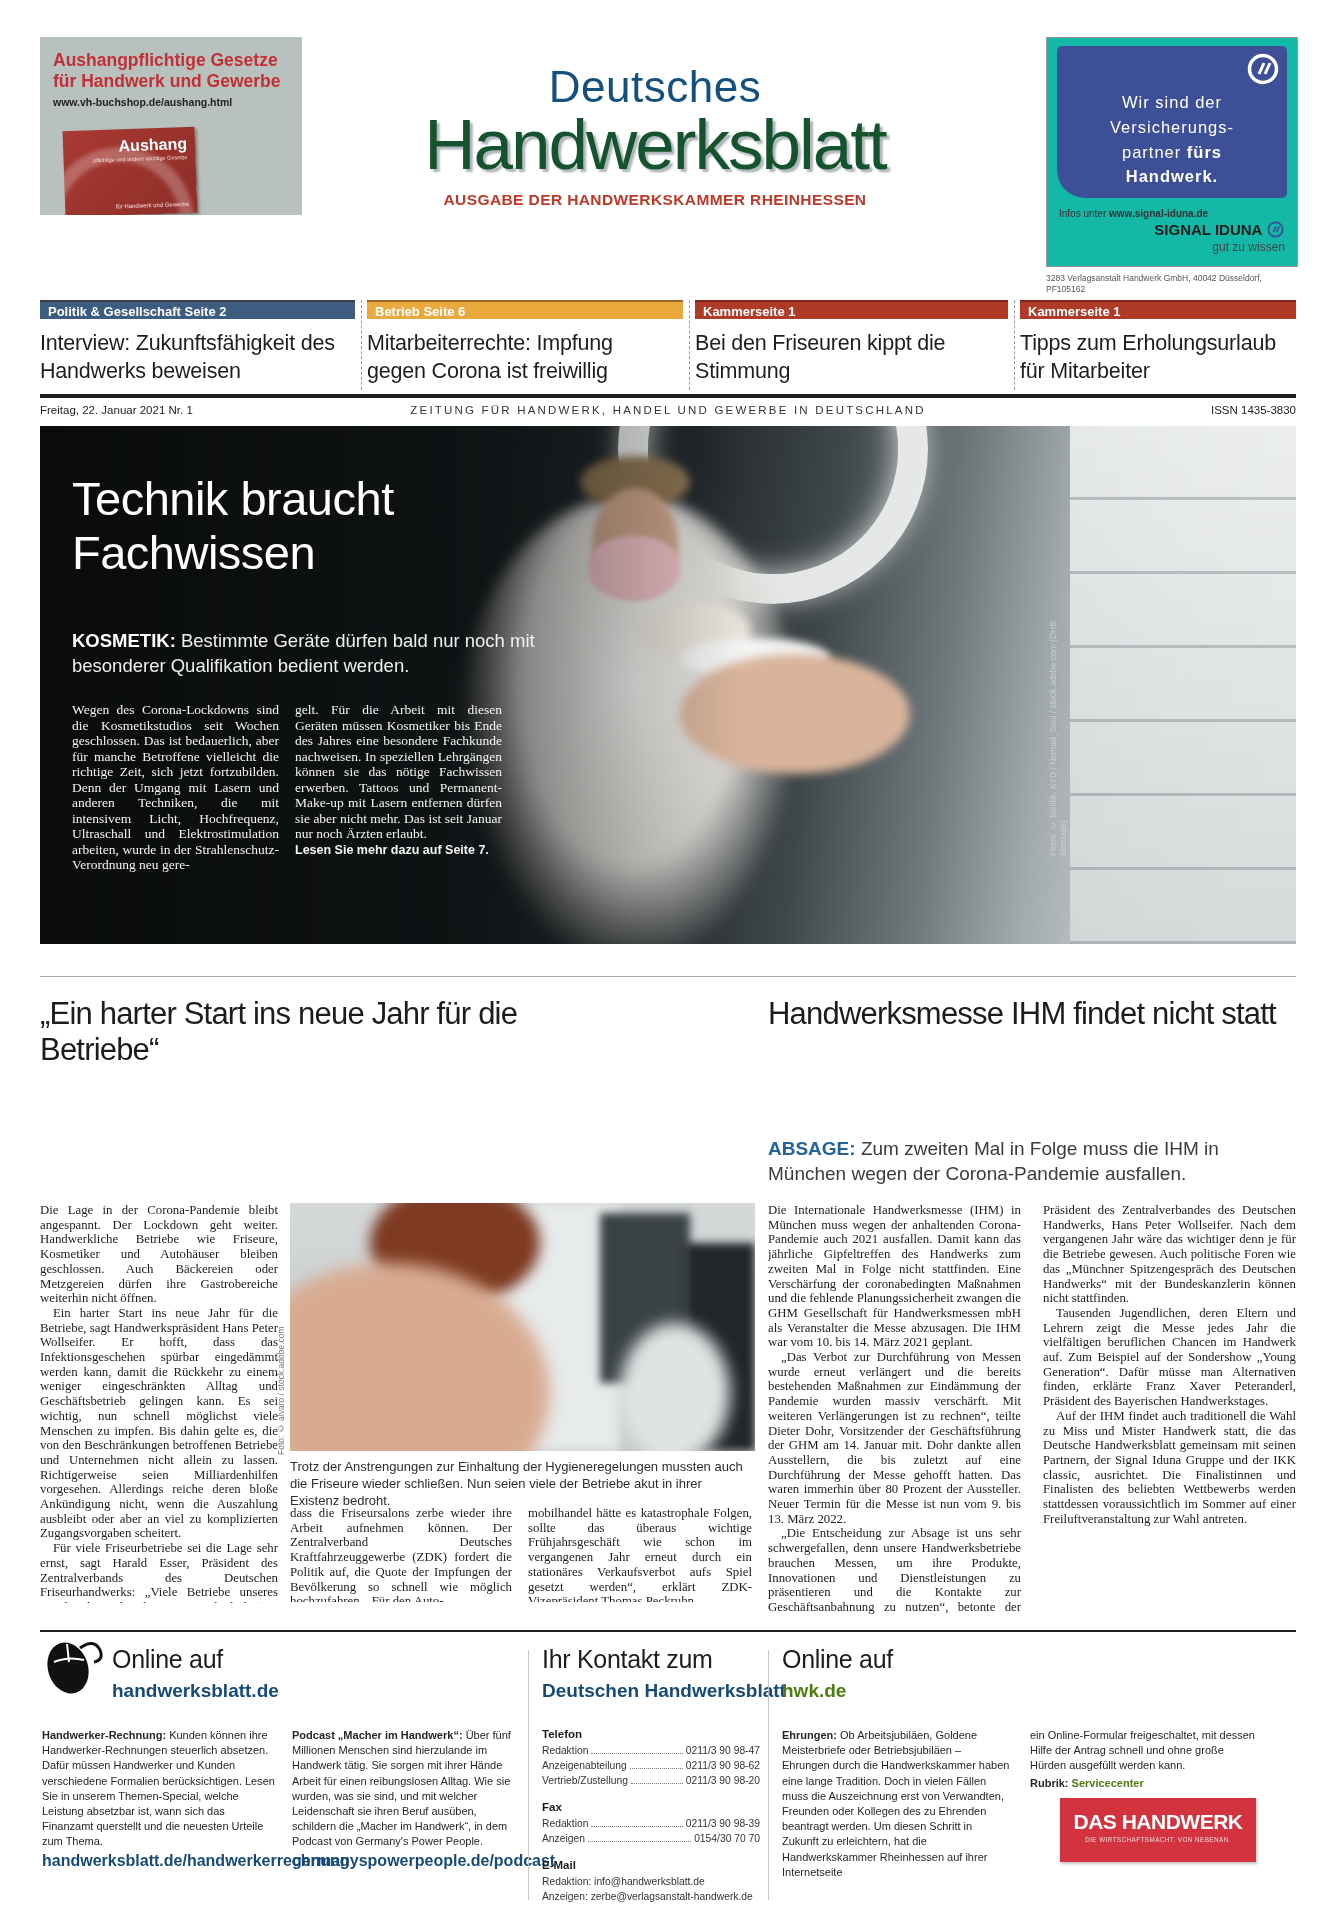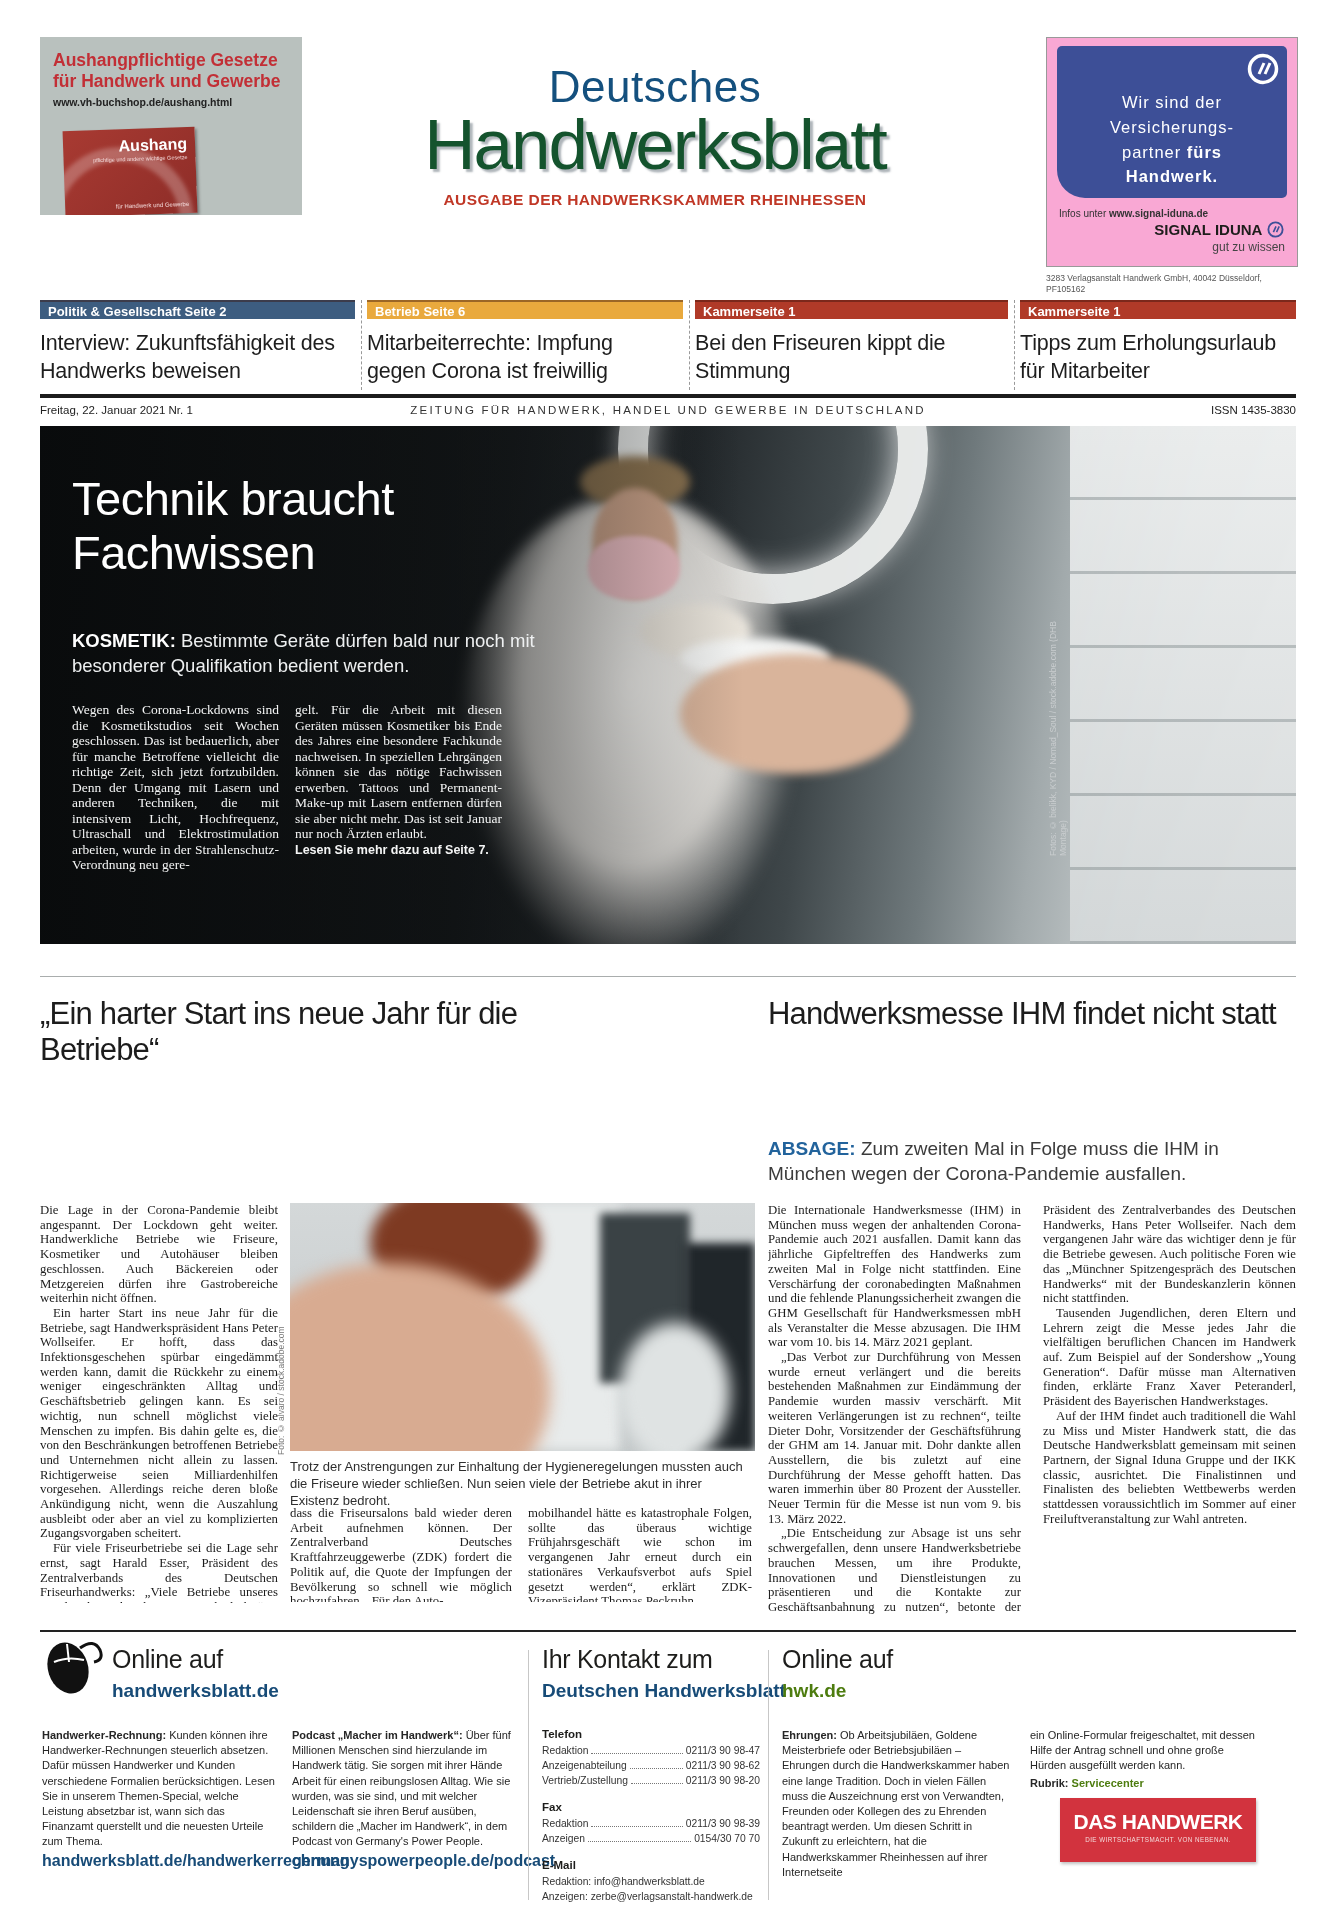--- a/index.html
+++ b/index.html
@@ -20,21 +20,21 @@
   .book .bs2{position:absolute;right:8px;bottom:6px;font-size:6px;text-align:right;color:#f3d9d9;}
 
   
   .mast{left:300px;top:62px;width:710px;text-align:center;}
   .mast .over{font-size:44px;color:#14507e;letter-spacing:.5px;}
   .mast .main{font-size:71px;font-weight:normal;color:#14532d;letter-spacing:-2px;margin-top:-8px;
               text-shadow:3px 3px 2px rgba(110,120,130,.55);}
   .mast .sub{margin-top:6px;font-size:15.5px;font-weight:bold;color:#c03726;letter-spacing:.4px;}
 
   
-  .right-ad{left:1046px;top:37px;width:252px;height:230px;background:#f9a8d4;border:1px solid #999;box-sizing:border-box;}
+  .right-ad{left:1046px;top:37px;width:252px;height:230px;background:#14b8a6;border:1px solid #999;box-sizing:border-box;}
   .blue-box{position:absolute;left:10px;top:8px;right:10px;height:152px;background:#3d4f97;
             border-radius:5px 5px 5px 28px;color:#fff;text-align:center;}
   .blue-box .txt{margin-top:44px;font-size:16.5px;line-height:1.5;letter-spacing:1px;}
   .si-logo{position:absolute;right:6px;top:5px;}
   .infos{position:absolute;left:12px;top:170px;font-size:10px;color:#333;}
   .brand{position:absolute;right:12px;bottom:12px;text-align:right;font-weight:bold;font-size:15px;color:#1d1d1b;}
   .brand .claim{font-weight:normal;font-size:12px;color:#444;margin-top:1px;}
   .imprint{left:1046px;top:273px;width:252px;font-size:8.5px;color:#555;line-height:1.35;}
 
   
@@ -230,21 +230,21 @@
   <div class="abs photo1">
     <div class="pan"></div>
     <div class="eq"></div>
     <div class="eq2"></div>
     <div class="styl"></div>
     <div class="hairr"></div>
     <div class="cape"></div>
     <div class="arm"></div>
   </div>
   <div class="abs caption" style="left:290px;top:1458px;width:462px;">Trotz der Anstrengungen zur Einhaltung der Hygieneregelungen mussten auch die Friseure wieder schließen. Nun seien viele der Betriebe akut in ihrer Existenz bedroht.</div>
-  <div class="abs serif" style="left:290px;top:1506px;width:222px;height:96px;overflow:hidden;">dass die Friseursalons bald wieder deren Arbeit aufnehmen können. Der Zentralverband Deutsches Kraftfahrzeuggewerbe (ZDK) fordert die Politik auf, die Quote der Impfungen der Bevölkerung so schnell wie möglich hochzufahren. „Für den Auto-</div>
+  <div class="abs serif" style="left:290px;top:1506px;width:222px;height:96px;overflow:hidden;">dass die Friseursalons zerbe wieder ihre Arbeit aufnehmen können. Der Zentralverband Deutsches Kraftfahrzeuggewerbe (ZDK) fordert die Politik auf, die Quote der Impfungen der Bevölkerung so schnell wie möglich hochzufahren. „Für den Auto-</div>
   <div class="abs serif" style="left:528px;top:1506px;width:224px;height:96px;overflow:hidden;">mobilhandel hätte es katastrophale Folgen, sollte das überaus wichtige Frühjahrsgeschäft wie schon im vergangenen Jahr erneut durch ein stationäres Verkaufsverbot aufs Spiel gesetzt werden“, erklärt ZDK-Vizepräsident Thomas Peckruhn.</div>
 
   <div class="abs headline" style="left:768px;top:996px;width:520px;">Handwerksmesse IHM findet nicht statt</div>
   <div class="abs lead" style="left:768px;top:1136px;width:515px;">
     <b>ABSAGE:</b> <span>Zum zweiten Mal in Folge muss die IHM in München wegen der Corona-Pandemie ausfallen.</span>
   </div>
   <div class="abs serif a2body" style="left:768px;top:1203px;width:528px;">
     <p>Die Internationale Handwerksmesse (IHM) in München muss wegen der anhaltenden Corona-Pandemie auch 2021 ausfallen. Damit kann das jährliche Gipfeltreffen des Handwerks zum zweiten Mal in Folge nicht stattfinden. Eine Verschärfung der coronabedingten Maßnahmen und die fehlende Planungssicherheit zwangen die GHM Gesellschaft für Handwerksmessen mbH als Veranstalter die Messe abzusagen. Die IHM war vom 10. bis 14. März 2021 geplant.</p>
     <p>„Das Verbot zur Durchführung von Messen wurde erneut verlängert und die bereits bestehenden Maßnahmen zur Eindämmung der Pandemie wurden massiv verschärft. Mit weiteren Verlängerungen ist zu rechnen“, teilte Dieter Dohr, Vorsitzender der Geschäftsführung der GHM am 14. Januar mit. Dohr dankte allen Ausstellern, die bis zuletzt auf eine Durchführung der Messe gehofft hatten. Das waren immerhin über 80 Prozent der Aussteller. Neuer Termin für die Messe ist nun vom 9. bis 13. März 2022.</p>
     <p>„Die Entscheidung zur Absage ist uns sehr schwergefallen, denn unsere Handwerksbetriebe brauchen Messen, um ihre Produkte, Innovationen und Dienstleistungen zu präsentieren und die Kontakte zur Geschäftsanbahnung zu nutzen“, betonte der Präsident des Zentralverbandes des Deutschen Handwerks, Hans Peter Wollseifer. Nach dem vergangenen Jahr wäre das wichtiger denn je für die Betriebe gewesen. Auch politische Foren wie das „Münchner Spitzengespräch des Deutschen Handwerks“ mit der Bundeskanzlerin können nicht stattfinden.</p>

